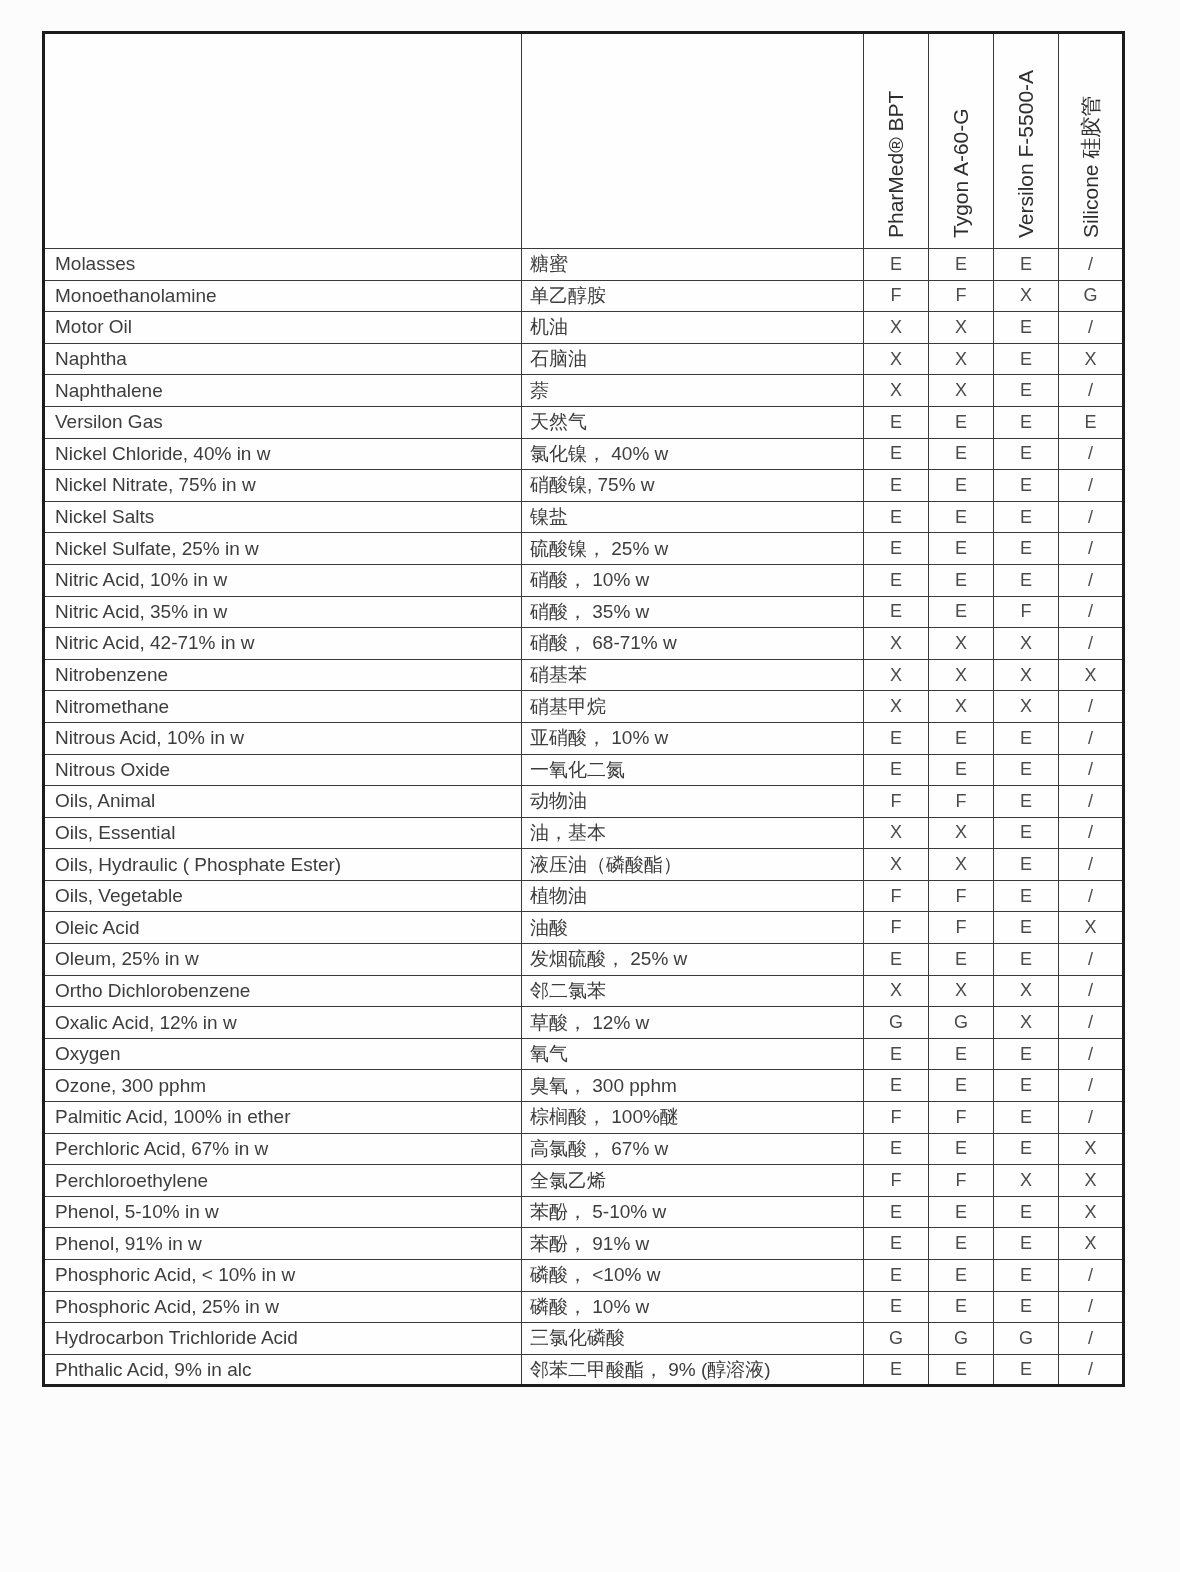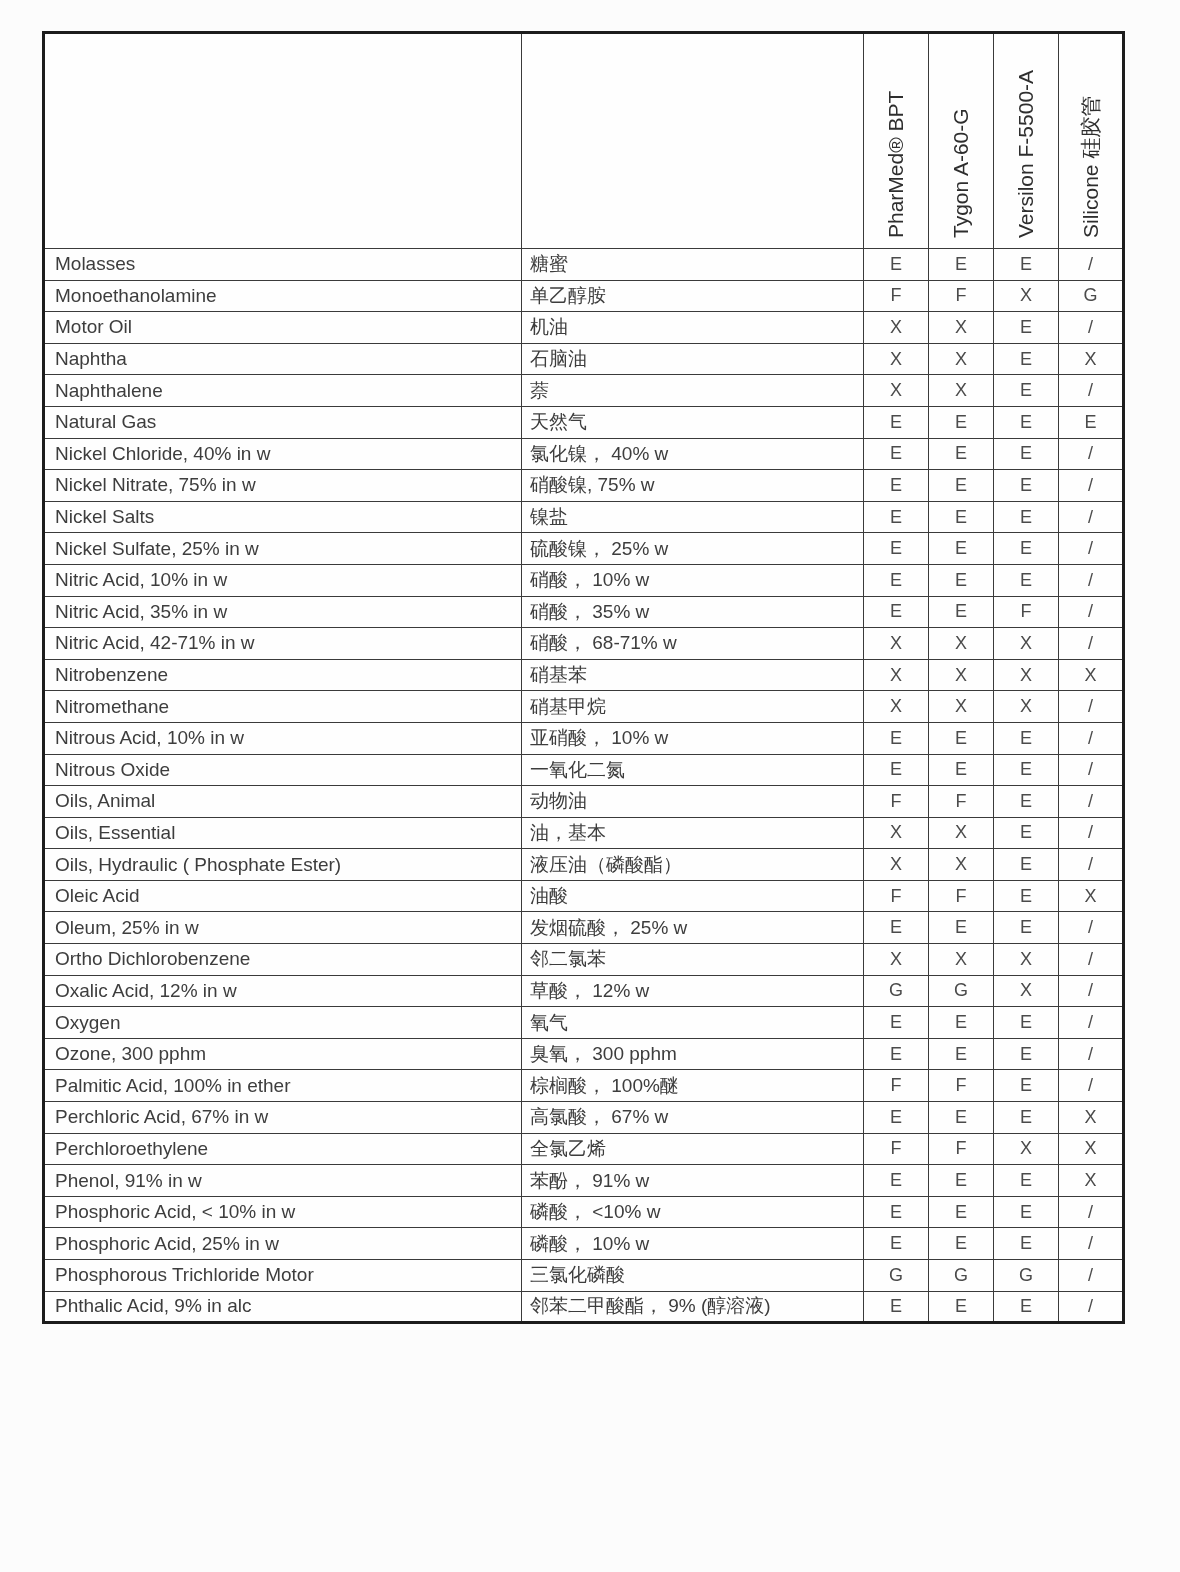--- a/index.html
+++ b/index.html
@@ -129,21 +129,21 @@
   </tr>
         <tr>
     <td class="en">Naphthalene</td>
     <td class="zh">萘</td>
     <td class="rt">X</td>
     <td class="rt">X</td>
     <td class="rt">E</td>
     <td class="rt">/</td>
   </tr>
         <tr>
-    <td class="en">Natural Gas</td>
+    <td class="en">Versilon Gas</td>
     <td class="zh">天然气</td>
     <td class="rt">E</td>
     <td class="rt">E</td>
     <td class="rt">E</td>
     <td class="rt">E</td>
   </tr>
         <tr>
     <td class="en">Nickel Chloride, 40% in w</td>
     <td class="zh">氯化镍， 40% w</td>
     <td class="rt">E</td>
@@ -249,20 +249,28 @@
   </tr>
         <tr>
     <td class="en">Oils, Hydraulic ( Phosphate Ester)</td>
     <td class="zh">液压油（磷酸酯）</td>
     <td class="rt">X</td>
     <td class="rt">X</td>
     <td class="rt">E</td>
     <td class="rt">/</td>
   </tr>
         <tr>
+    <td class="en">Oils, Vegetable</td>
+    <td class="zh">植物油</td>
+    <td class="rt">F</td>
+    <td class="rt">F</td>
+    <td class="rt">E</td>
+    <td class="rt">/</td>
+  </tr>
+        <tr>
     <td class="en">Oleic Acid</td>
     <td class="zh">油酸</td>
     <td class="rt">F</td>
     <td class="rt">F</td>
     <td class="rt">E</td>
     <td class="rt">X</td>
   </tr>
         <tr>
     <td class="en">Oleum, 25% in w</td>
     <td class="zh">发烟硫酸， 25% w</td>
@@ -321,20 +329,28 @@
   </tr>
         <tr>
     <td class="en">Perchloroethylene</td>
     <td class="zh">全氯乙烯</td>
     <td class="rt">F</td>
     <td class="rt">F</td>
     <td class="rt">X</td>
     <td class="rt">X</td>
   </tr>
         <tr>
+    <td class="en">Phenol, 5-10% in w</td>
+    <td class="zh">苯酚， 5-10% w</td>
+    <td class="rt">E</td>
+    <td class="rt">E</td>
+    <td class="rt">E</td>
+    <td class="rt">X</td>
+  </tr>
+        <tr>
     <td class="en">Phenol, 91% in w</td>
     <td class="zh">苯酚， 91% w</td>
     <td class="rt">E</td>
     <td class="rt">E</td>
     <td class="rt">E</td>
     <td class="rt">X</td>
   </tr>
         <tr>
     <td class="en">Phosphoric Acid, &lt; 10% in w</td>
     <td class="zh">磷酸， &lt;10% w</td>
@@ -345,21 +361,21 @@
   </tr>
         <tr>
     <td class="en">Phosphoric Acid, 25% in w</td>
     <td class="zh">磷酸， 10% w</td>
     <td class="rt">E</td>
     <td class="rt">E</td>
     <td class="rt">E</td>
     <td class="rt">/</td>
   </tr>
         <tr>
-    <td class="en">Phosphorous Trichloride Motor</td>
+    <td class="en">Hydrocarbon Trichloride Acid</td>
     <td class="zh">三氯化磷酸</td>
     <td class="rt">G</td>
     <td class="rt">G</td>
     <td class="rt">G</td>
     <td class="rt">/</td>
   </tr>
         <tr>
     <td class="en">Phthalic Acid, 9% in alc</td>
     <td class="zh">邻苯二甲酸酯， 9% (醇溶液)</td>
     <td class="rt">E</td>

